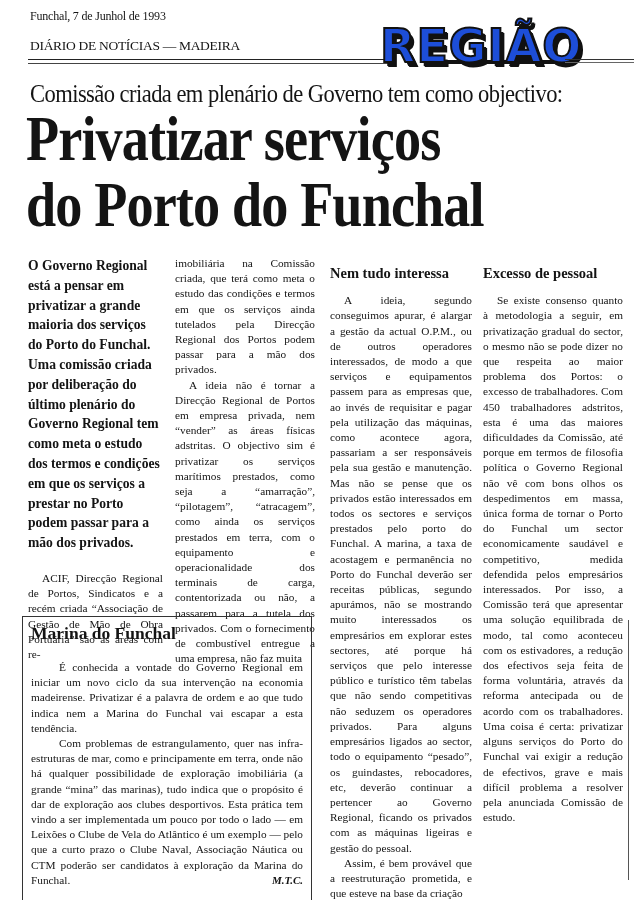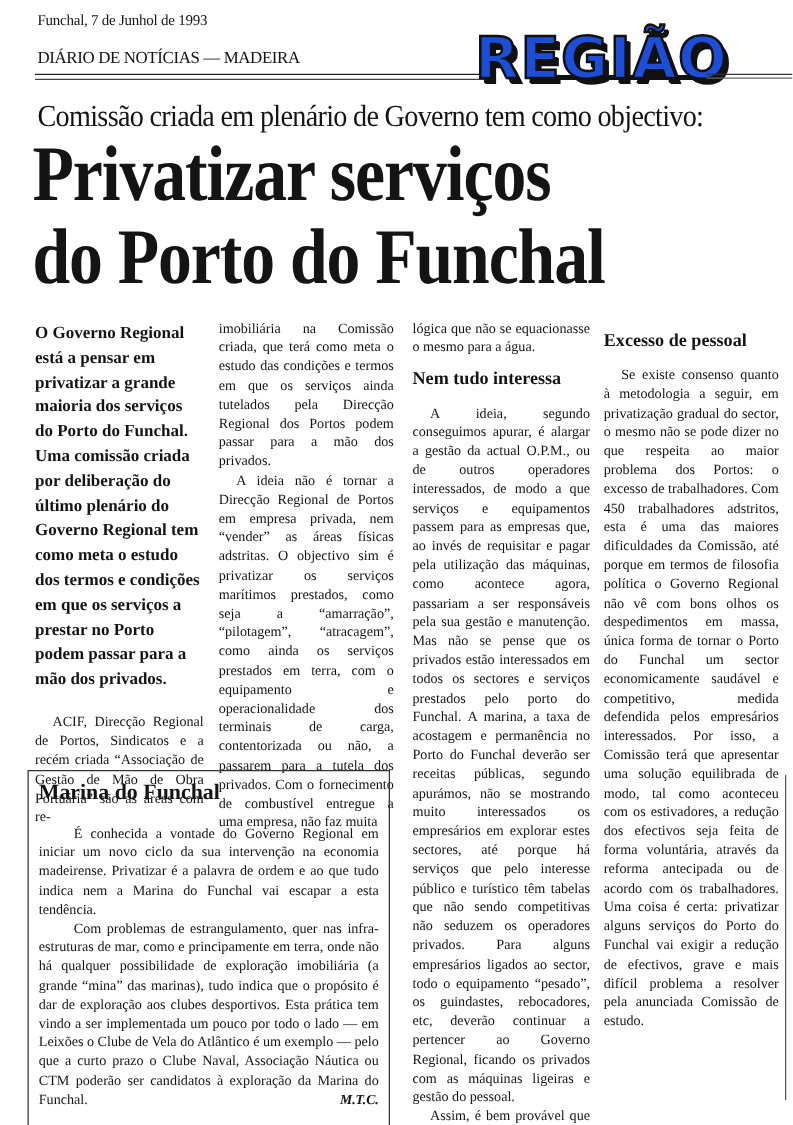--- a/index.html
+++ b/index.html
@@ -75,21 +75,20 @@
   <p class="lead">O Governo Regional está a pensar em privatizar a grande maioria dos serviços do Porto do Funchal. Uma comissão criada por deliberação do último plenário do Governo Regional tem como meta o estudo dos termos e condições em que os serviços a prestar no Porto podem passar para a mão dos privados.</p>
   <p>ACIF, Direcção Regional de Portos, Sindicatos e a recém criada “Associação de Gestão de Mão de Obra Portuária” são as áreas com re-</p>
 </div>
 
 <div class="col col2">
   <p class="noindent">imobiliária na Comissão criada, que terá como meta o estudo das condições e termos em que os serviços ainda tutelados pela Direcção Regional dos Portos podem passar para a mão dos privados.</p>
   <p>A ideia não é tornar a Direcção Regional de Portos em empresa privada, nem “vender” as áreas físicas adstritas. O objectivo sim é privatizar os serviços marítimos prestados, como seja a “amarração”, “pilotagem”, “atracagem”, como ainda os serviços prestados em terra, com o equipamento e operacionalidade dos terminais de carga, contentorizada ou não, a passarem para a tutela dos privados. Com o fornecimento de combustível entregue a uma empresa, não faz muita</p>
 </div>
 
 <div class="col col3">
-  <p class="noindent">lógica que não se equacionasse o mesmo para a água.</p>
   <p class="subhead">Nem tudo interessa</p>
   <p>A ideia, segundo conseguimos apurar, é alargar a gestão da actual O.P.M., ou de outros operadores interessados, de modo a que serviços e equipamentos passem para as empresas que, ao invés de requisitar e pagar pela utilização das máquinas, como acontece agora, passariam a ser responsáveis pela sua gestão e manutenção. Mas não se pense que os privados estão interessados em todos os sectores e serviços prestados pelo porto do Funchal. A marina, a taxa de acostagem e permanência no Porto do Funchal deverão ser receitas públicas, segundo apurámos, não se mostrando muito interessados os empresários em explorar estes sectores, até porque há serviços que pelo interesse público e turístico têm tabelas que não sendo competitivas não seduzem os operadores privados. Para alguns empresários ligados ao sector, todo o equipamento “pesado”, os guindastes, rebocadores, etc, deverão continuar a pertencer ao Governo Regional, ficando os privados com as máquinas ligeiras e gestão do pessoal.</p>
   <p>Assim, é bem provável que a reestruturação prometida, e que esteve na base da criação</p>
 </div>
 
 <div class="col col4">
   <p class="subhead">Excesso de pessoal</p>
   <p>Se existe consenso quanto à metodologia a seguir, em privatização gradual do sector, o mesmo não se pode dizer no que respeita ao maior problema dos Portos: o excesso de trabalhadores. Com 450 trabalhadores adstritos, esta é uma das maiores dificuldades da Comissão, até porque em termos de filosofia política o Governo Regional não vê com bons olhos os despedimentos em massa, única forma de tornar o Porto do Funchal um sector economicamente saudável e competitivo, medida defendida pelos empresários interessados. Por isso, a Comissão terá que apresentar uma solução equilibrada de modo, tal como aconteceu com os estivadores, a redução dos efectivos seja feita de forma voluntária, através da reforma antecipada ou de acordo com os trabalhadores. Uma coisa é certa: privatizar alguns serviços do Porto do Funchal vai exigir a redução de efectivos, grave e mais difícil problema a resolver pela anunciada Comissão de estudo.</p>
 
 </div>

